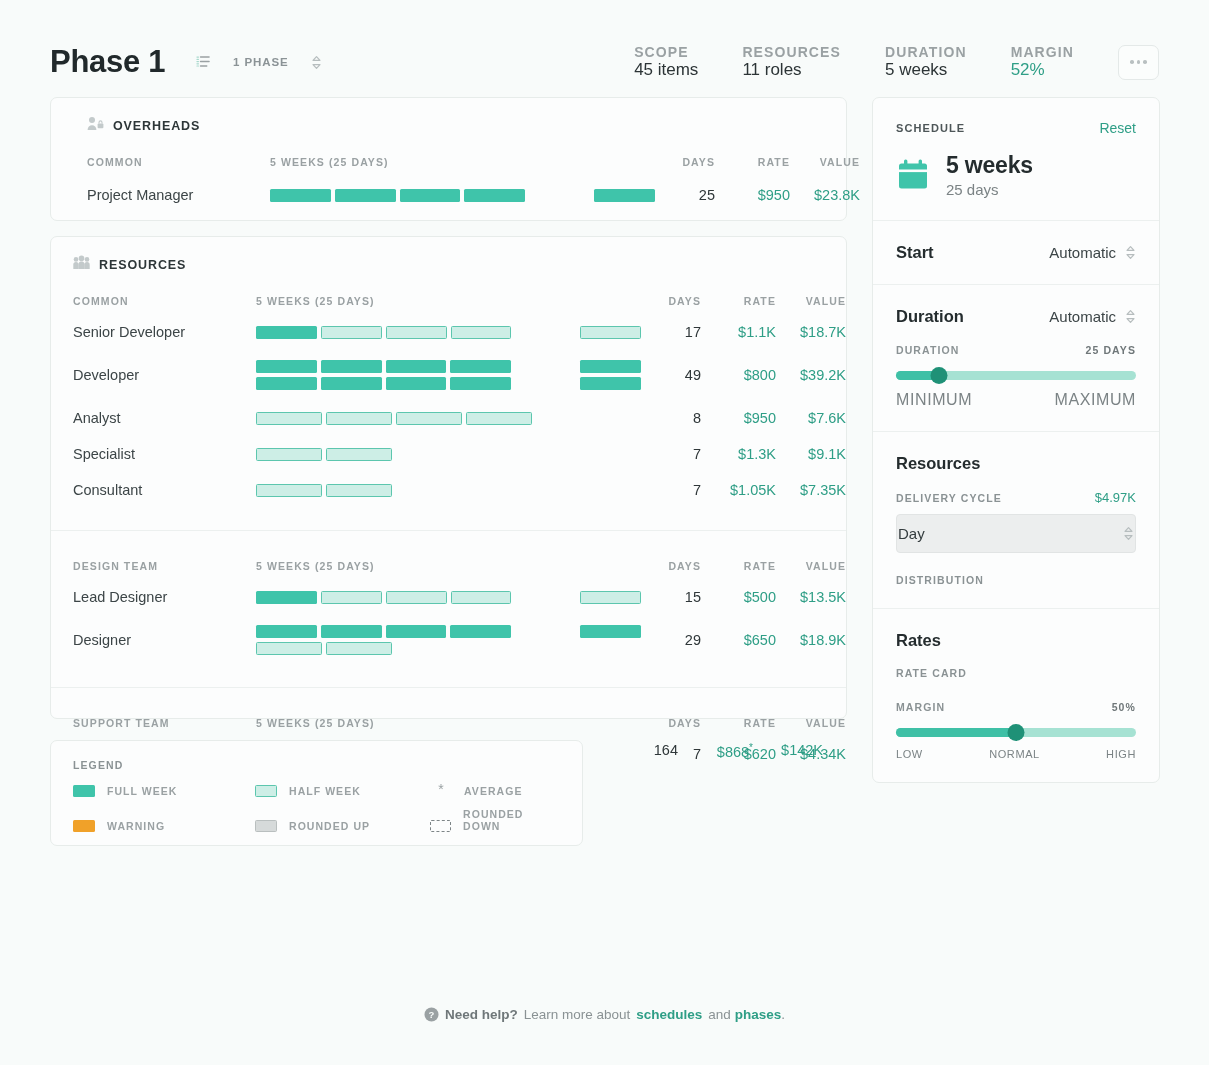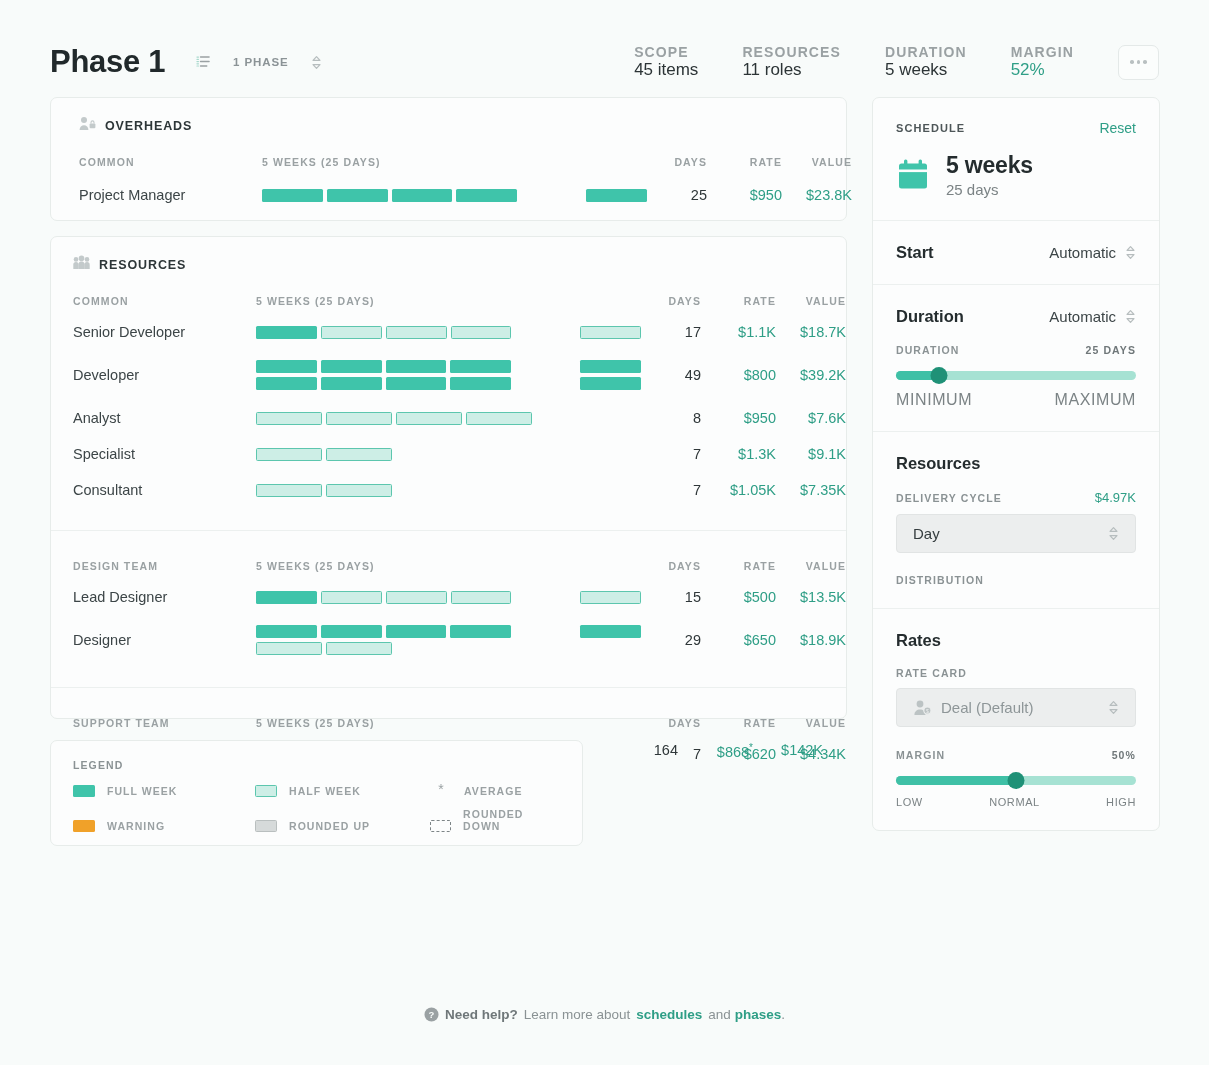--- a/index.html
+++ b/index.html
@@ -159,21 +159,21 @@
   .thumb {
     position: absolute; top: -4px; width: 17px; height: 17px; border-radius: 50%;
     background: #1f9177; transform: translateX(-50%);
   }
   .scale { display: flex; justify-content: space-between; }
   .scale3 { display: flex; justify-content: space-between; }
   .scale span { font-size: 16px; color: #7b8385; letter-spacing: 0.6px; }
   .scale3 span { font-size: 11px; color: #7b8385; letter-spacing: 0.6px; }
   .select {
     margin-top: 9px; height: 39px; background: #eceeee; border: 1px solid #e1e4e4;
-    border-radius: 4px; display: flex; align-items: center; padding: 0 16px;
+    border-radius: 4px; display: flex; align-items: center; padding: 0 1px;
   }
   .select .sel-val { font-size: 15px; color: #353d3f; }
   .select.disabled .sel-val { color: #8e9698; }
   .select .sp { margin-left: auto; }
   .rate-icon { width: 19px; height: 17px; margin-right: 9px; display:block; }
   .sec-title { font-size: 16.5px; font-weight: bold; color: #242c2e; margin-bottom: 17px; }
 
   
   .footer {
     position: absolute; left: 0; top: 1007px; width: 1209px;
@@ -227,21 +227,21 @@
         <div class="stat-value accent">52%</div>
       </div>
       <div class="more-btn">
         <i></i>
           <i></i>
           <i></i>
       </div>
     </div>
   </div>
 
-  <div class="card" id="overheads-card" style="left:50px; top:97px; width:797px; height:124px; padding:18px 28px;">
+  <div class="card" id="overheads-card" style="left:50px; top:97px; width:797px; height:124px; padding:18px 36px;">
     <div class="card-head">
       <span>
         <svg width="17" height="15" viewBox="0 0 17 15">
           <circle cx="5" cy="4" r="3" fill="#c3cacb"></circle>
           <path d="M0.6 14c0-3 2-4.8 4.4-4.8S9.4 11 9.4 14z" fill="#c3cacb"></path>
           <rect x="10.6" y="7.6" width="5.8" height="4.6" rx="1" fill="#c3cacb"></rect>
           <path d="M12 7.6v-1.2a1.5 1.5 0 0 1 3 0v1.2" fill="none" stroke="#c3cacb" stroke-width="1.1"></path>
         </svg>
       </span>
       <span class="ctitle">OVERHEADS</span>
@@ -564,37 +564,20 @@
             <path d="M5.5 13.4 L9 9.7 H2 Z" fill="none" stroke="#b6bdbe" stroke-width="1.2" stroke-linejoin="round"></path>
           </svg>
         </span>
       </div>
       <div class="sub-label" style="margin-top:21px;">DISTRIBUTION</div>
     </div>
 
     <div class="psec">
       <div class="sec-title">Rates</div>
       <div class="sub-label">RATE CARD</div>
-      <div class="select disabled">
-        <span>
-          <svg class="rate-icon" viewBox="0 0 19 17">
-            <circle cx="7" cy="5" r="3.4" fill="#bcc3c4"></circle>
-            <path d="M1.4 16c0-3.4 2.5-5.4 5.6-5.4s5.6 2 5.6 5.4z" fill="#bcc3c4"></path>
-            <circle cx="14.4" cy="11.6" r="3.6" fill="#bcc3c4" stroke="#eceeee" stroke-width="1.2"></circle>
-            <text x="14.4" y="14.2" font-size="5.2" fill="#eceeee" text-anchor="middle" font-family="Liberation Sans, sans-serif">$</text>
-          </svg>
-        </span>
-        <span class="sel-val">Deal (Default)</span>
-        <span class="sp">
-          <svg class="chev-updown" viewBox="0 0 11 15">
-            <path d="M5.5 1.6 L9 5.3 H2 Z" fill="none" stroke="#b6bdbe" stroke-width="1.2" stroke-linejoin="round"></path>
-            <path d="M5.5 13.4 L9 9.7 H2 Z" fill="none" stroke="#b6bdbe" stroke-width="1.2" stroke-linejoin="round"></path>
-          </svg>
-        </span>
-      </div>
       <div class="psec-row" style="margin-top:22px;">
         <span class="sub-label">MARGIN</span>
         <span class="sub-val">50%</span>
       </div>
       <div class="slider">
         <div class="track"></div>
         <div class="fill" id="mar-fill" style="width: 50%;"></div>
         <div class="thumb" id="mar-thumb" style="left: 50%;"></div>
       </div>
       <div class="scale3">

